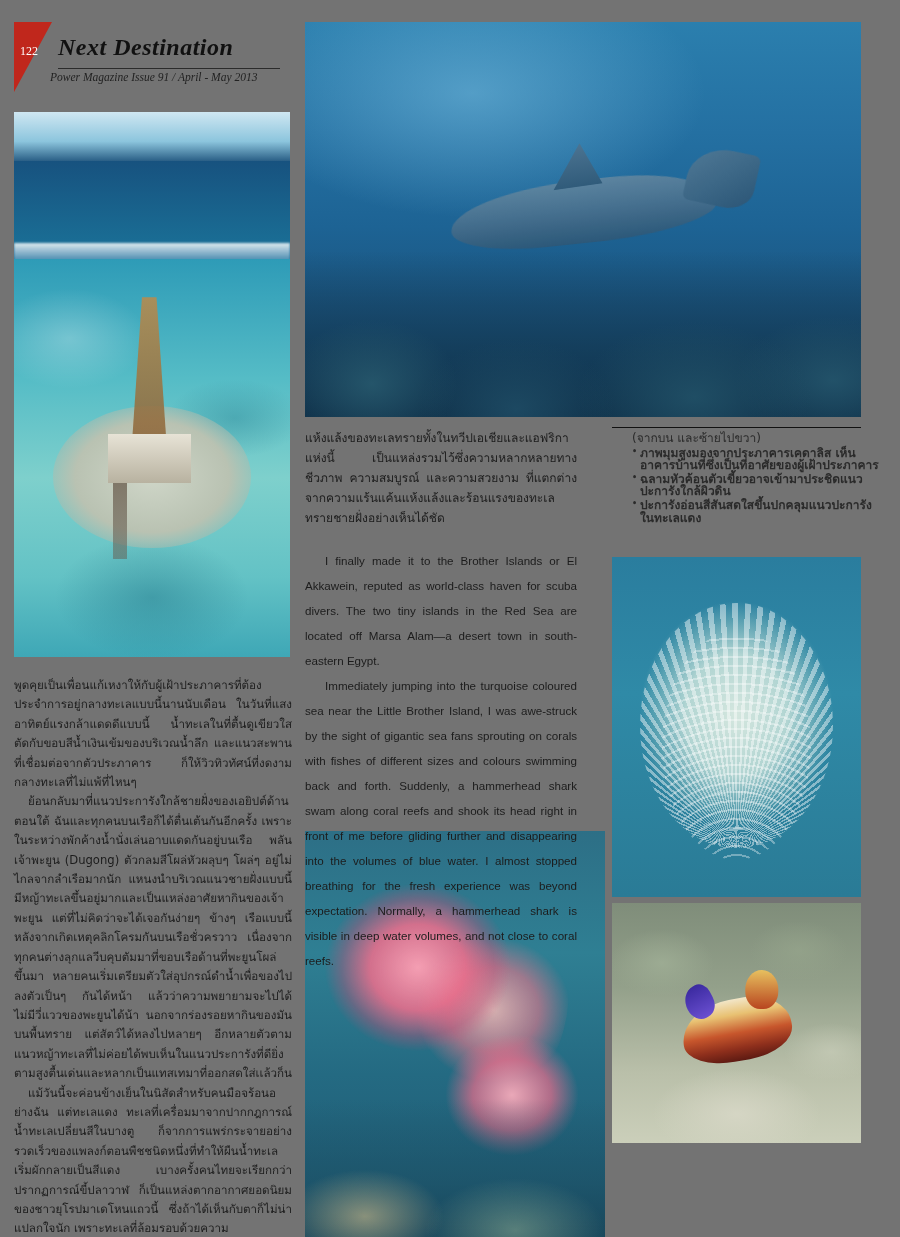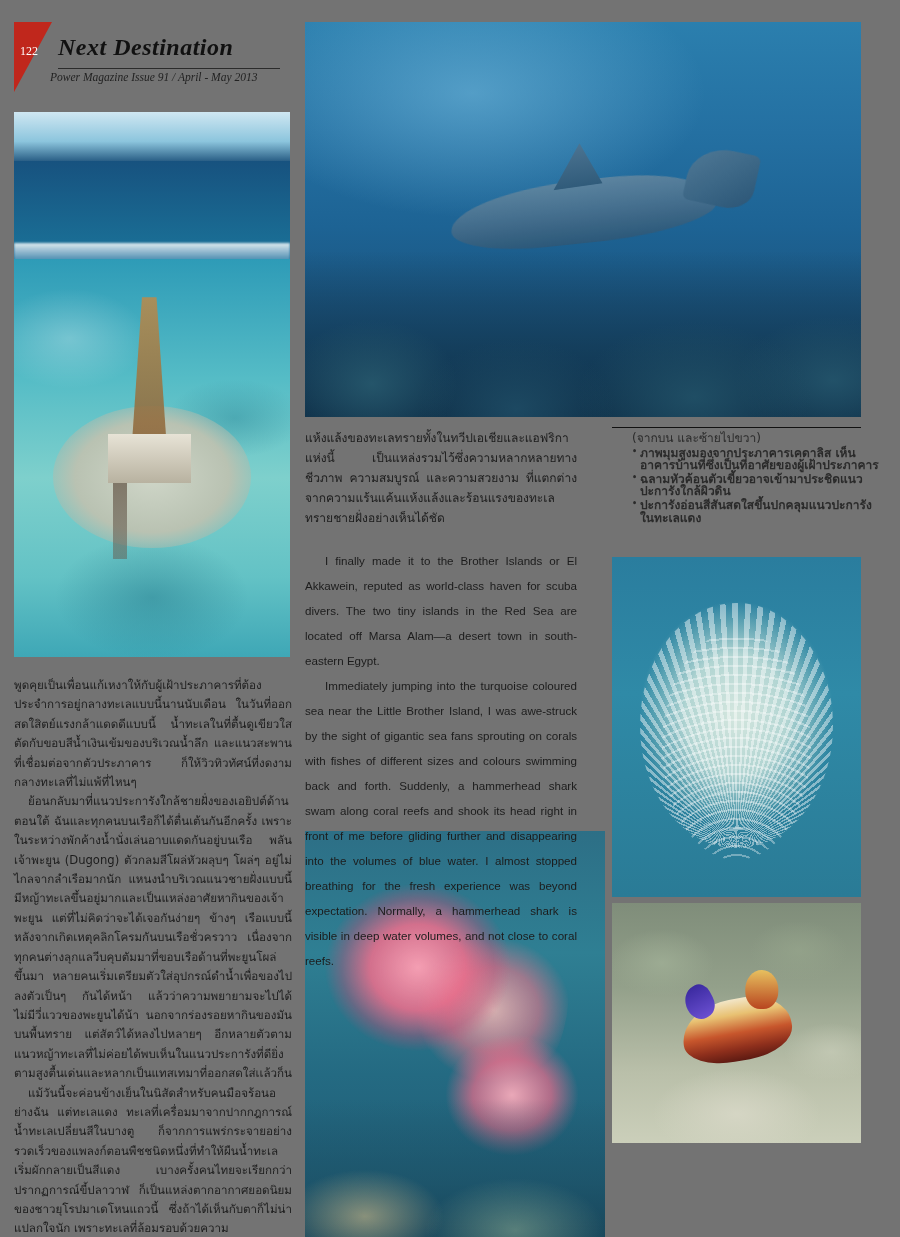--- a/index.html
+++ b/index.html
@@ -478,21 +478,21 @@
   <div class="thai-top">
     <p>แห้งแล้งของทะเลทรายทั้งในทวีปเอเชียและแอฟริกาแห่งนี้ เป็นแหล่งรวมไว้ซึ่งความหลากหลายทางชีวภาพ ความสมบูรณ์ และความสวยงาม ที่แตกต่างจากความแร้นแค้นแห้งแล้งและร้อนแรงของทะเลทรายชายฝั่งอย่างเห็นได้ชัด</p>
   </div>
 
   <div class="eng-col">
     <p>I finally made it to the Brother Islands or El Akkawein, reputed as world-class haven for scuba divers. The two tiny islands in the Red Sea are located off Marsa Alam—a desert town in south-eastern Egypt.</p>
     <p>Immediately jumping into the turquoise coloured sea near the Little Brother Island, I was awe-struck by the sight of gigantic sea fans sprouting on corals with fishes of different sizes and colours swimming back and forth. Suddenly, a hammerhead shark swam along coral reefs and shook its head right in front of me before gliding further and disappearing into the volumes of blue water. I almost stopped breathing for the fresh experience was beyond expectation. Normally, a hammerhead shark is visible in deep water volumes, and not close to coral reefs.</p>
   </div>
 
   <div class="thai-col">
-    <p class="noindent">พูดคุยเป็นเพื่อนแก้เหงาให้กับผู้เฝ้าประภาคารที่ต้องประจำการอยู่กลางทะเลแบบนี้นานนับเดือน ในวันที่ออกสดใสิตย์แรงกล้าแดดดีแบบนี้ น้ำทะเลในที่ตื้นดูเขียวใส ตัดกับขอบสีน้ำเงินเข้มของบริเวณน้ำลึก และแนวสะพานที่เชื่อมต่อจากตัวประภาคาร ก็ให้วิวทิวทัศน์ที่งดงามกลางทะเลที่ไม่แพ้ที่ไหนๆ</p>
+    <p class="noindent">พูดคุยเป็นเพื่อนแก้เหงาให้กับผู้เฝ้าประภาคารที่ต้องประจำการอยู่กลางทะเลแบบนี้นานนับเดือน ในวันที่แสงอาทิตย์แรงกล้าแดดดีแบบนี้ น้ำทะเลในที่ตื้นดูเขียวใส ตัดกับขอบสีน้ำเงินเข้มของบริเวณน้ำลึก และแนวสะพานที่เชื่อมต่อจากตัวประภาคาร ก็ให้วิวทิวทัศน์ที่งดงามกลางทะเลที่ไม่แพ้ที่ไหนๆ</p>
     <p>ย้อนกลับมาที่แนวประการังใกล้ชายฝั่งของเอยิปต์ด้านตอนใต้ ฉันและทุกคนบนเรือก็ได้ตื่นเต้นกันอีกครั้ง เพราะในระหว่างพักค้างน้ำนั่งเล่นอาบแดดกันอยู่บนเรือ พลันเจ้าพะยูน (Dugong) ตัวกลมสีโผล่หัวผลุบๆ โผล่ๆ อยู่ไม่ไกลจากลำเรือมากนัก แหนงนำบริเวณแนวชายฝั่งแบบนี้มีหญ้าทะเลขึ้นอยู่มากและเป็นแหล่งอาศัยหากินของเจ้าพะยูน แต่ที่ไม่คิดว่าจะได้เจอกันง่ายๆ ข้างๆ เรือแบบนี้ หลังจากเกิดเหตุคลิกโครมกันบนเรือชั่วครวาว เนื่องจากทุกคนต่างลุกแลวีบคุบตัมมาที่ขอบเรือด้านที่พะยูนโผล่ขึ้นมา หลายคนเริ่มเตรียมตัวใส่อุปกรณ์ดำน้ำเพื่อของไปลงตัวเป็นๆ กันได้หน้า แล้วว่าความพยายามจะไปได้ ไม่มีวี่แววของพะยูนได้น้า นอกจากร่องรอยหากินของมันบนพื้นทราย แต่สัตว์ได้หลงไปหลายๆ อีกหลายตัวตามแนวหญ้าทะเลที่ไม่ค่อยได้พบเห็นในแนวประการังที่ดียิ่งตามสูงตื้นเด่นและหลากเป็นแทสเทมาที่ออกสดใส่เเล้วก็น</p>
     <p>แม้วันนี้จะค่อนข้างเย็นในนิสัดสำหรับคนมือจร้อนอย่างฉัน แต่ทะเลแดง ทะเลที่เครื่อมมาจากปากกฎการณ์น้ำทะเลเปลี่ยนสีในบางตู ก็จากการแพร่กระจายอย่างรวดเร็วของแพลงก์ตอนพืชชนิดหนึ่งที่ทำให้ผืนน้ำทะเลเริ่มผักกลายเป็นสีแดง เบางครั้งคนไทยจะเรียกกว่าปรากฏการณ์ขี้ปลาวาฬ ก็เป็นแหล่งตากอากาศยอดนิยมของชาวยุโรปมาเดโหนแถวนี้ ซึ่งถ้าได้เห็นกับตาก็ไม่น่าแปลกใจนัก เพราะทะเลที่ล้อมรอบด้วยความ</p>
   </div>
 
   <div class="caption-rule"></div>
   <div class="caption-box">
     <p class="lead">(จากบน และซ้ายไปขวา)</p>
     <ul>
       <li>ภาพมุมสูงมองจากประภาคารเคดาลิส เห็นอาคารบ้านที่ซึ่งเป็นที่อาศัยของผู้เฝ้าประภาคาร</li>
       <li>ฉลามหัวค้อนตัวเขี้ยวอาจเข้ามาประชิดแนวปะการังใกล้ผิวดิน</li>

